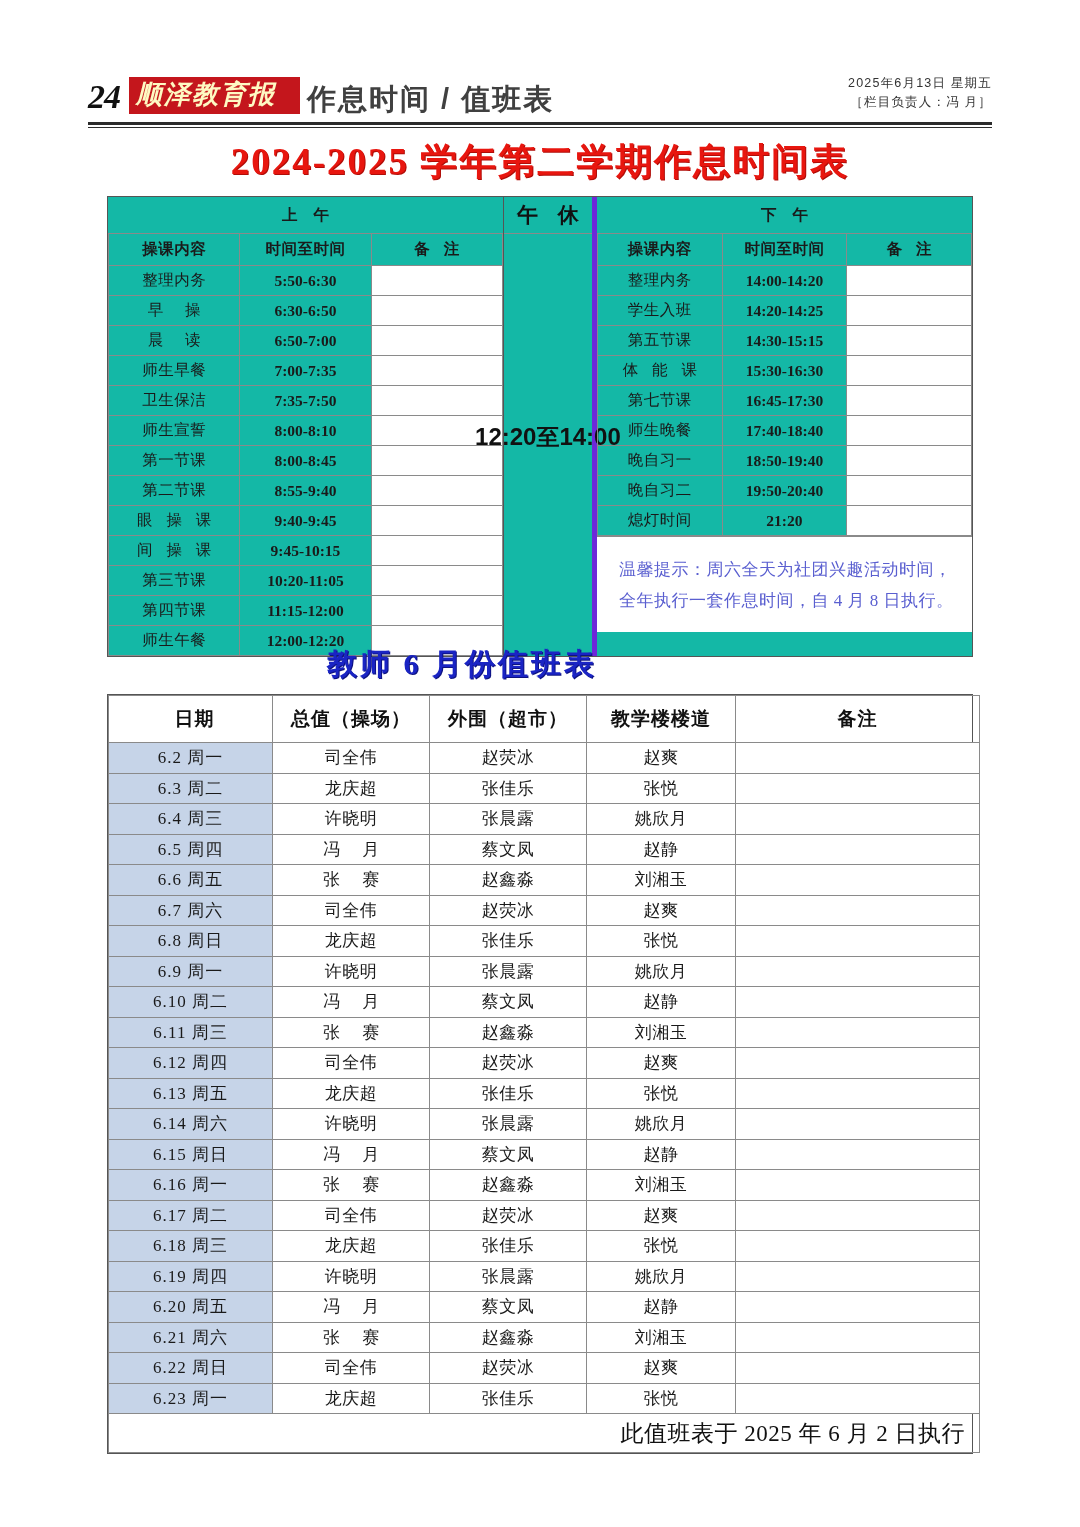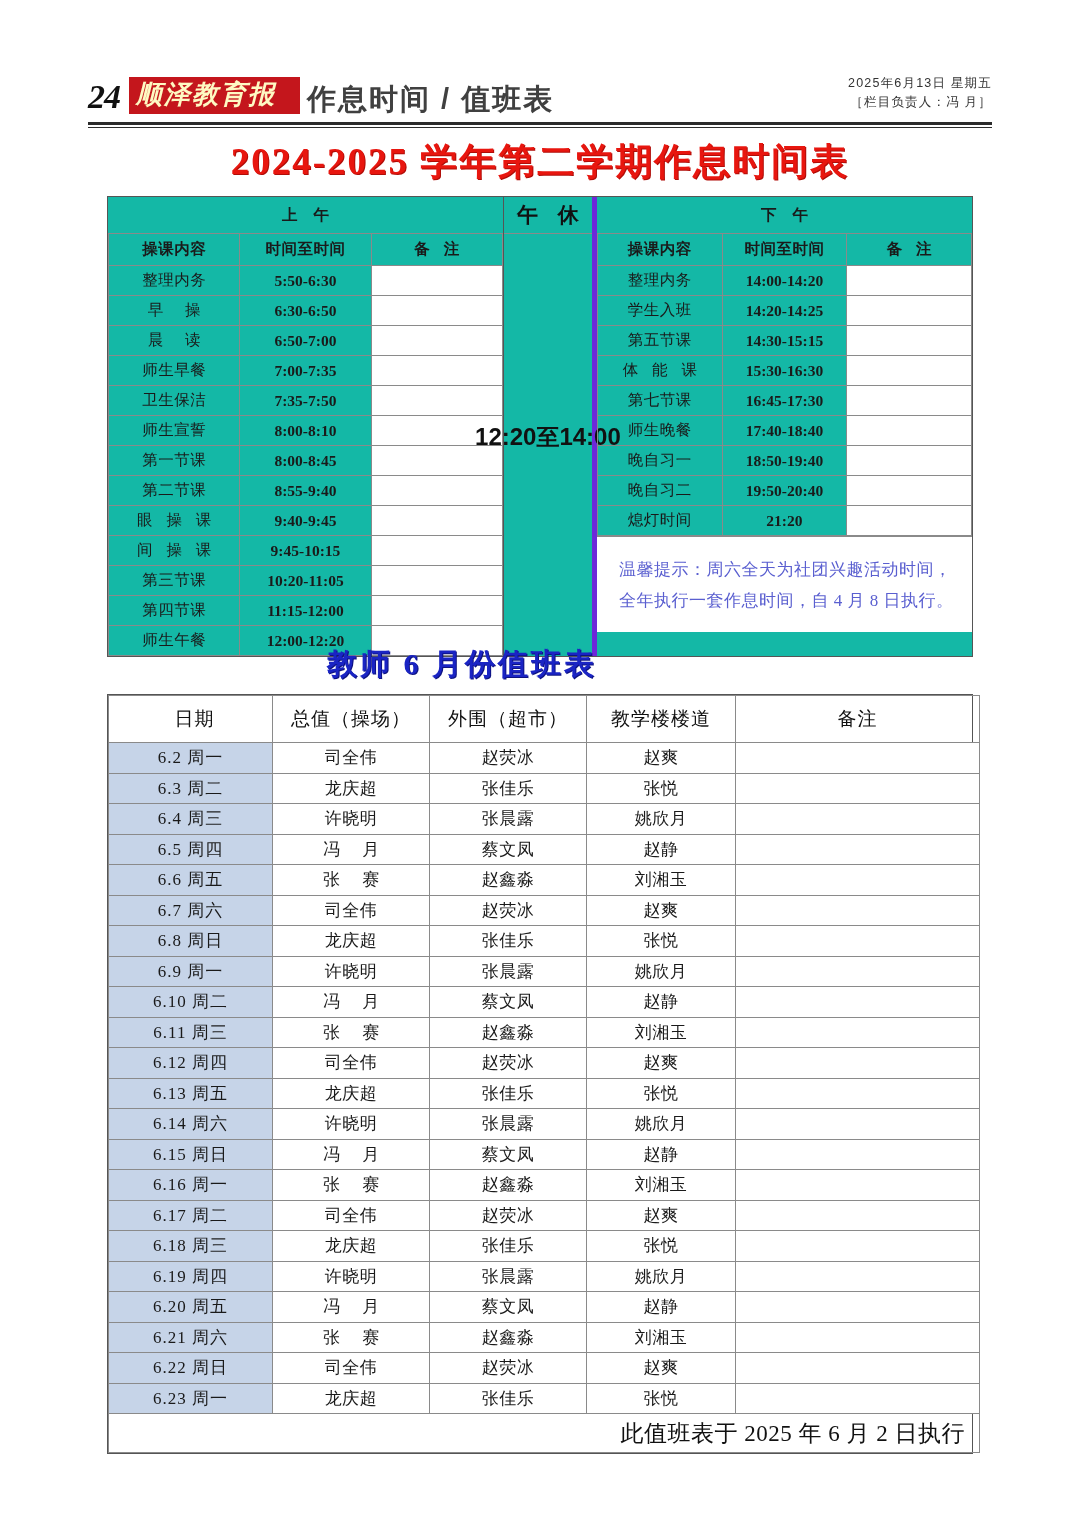--- a/index.html
+++ b/index.html
@@ -250,21 +250,21 @@
     height: 29.5px;
     text-align: center;
     vertical-align: middle;
     font-family: "Liberation Serif", "DejaVu Serif", serif;
     font-size: 17px;
     color: #1a1a1a;
   }
   table.d th {
     height: 46px;
     font-family: "Liberation Sans", sans-serif;
-    font-weight: normal;
+    font-weight: bold;
     font-size: 19px;
     letter-spacing: 1px;
     color: #111;
   }
   th.w-date { width: 163px; letter-spacing: 8px; text-indent: 8px; }
   th.w-a { width: 156px; }
   th.w-b { width: 156px; }
   th.w-c { width: 148px; }
   th.w-note { width: 243px; letter-spacing: 1px; }
   td.date {

